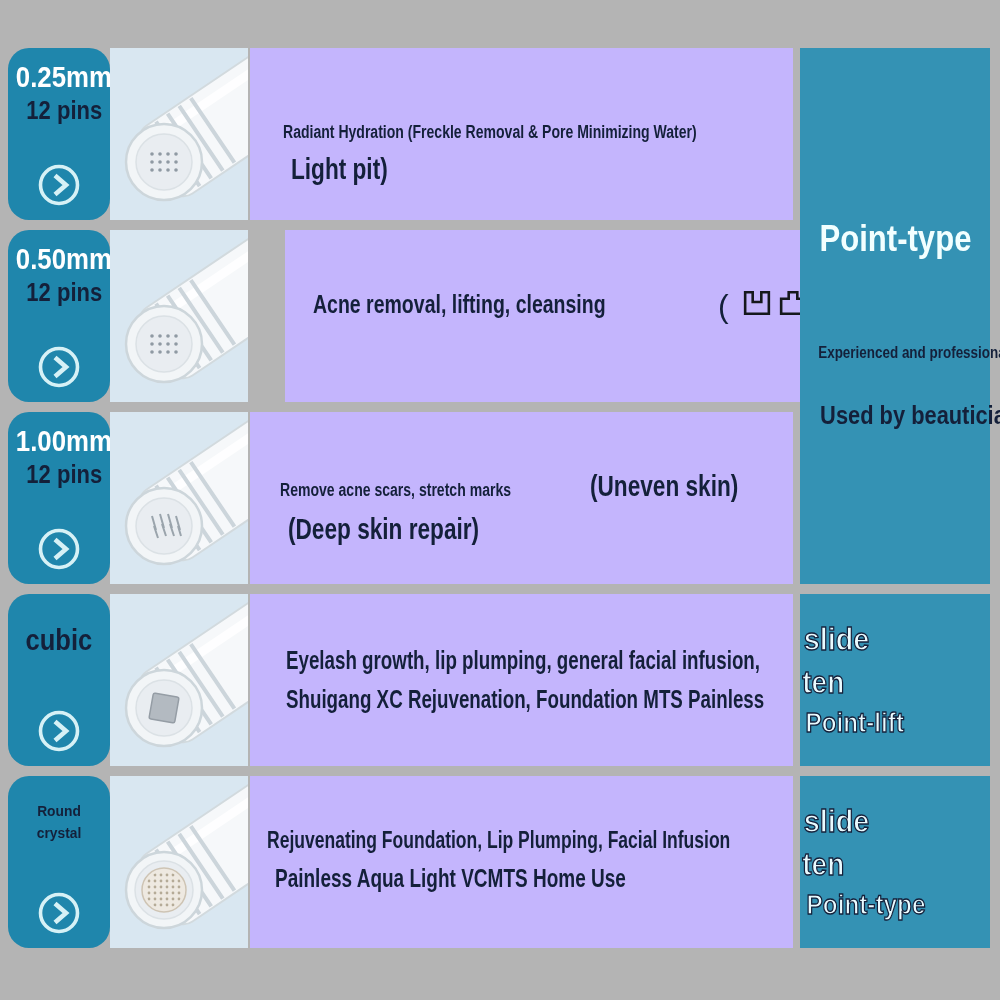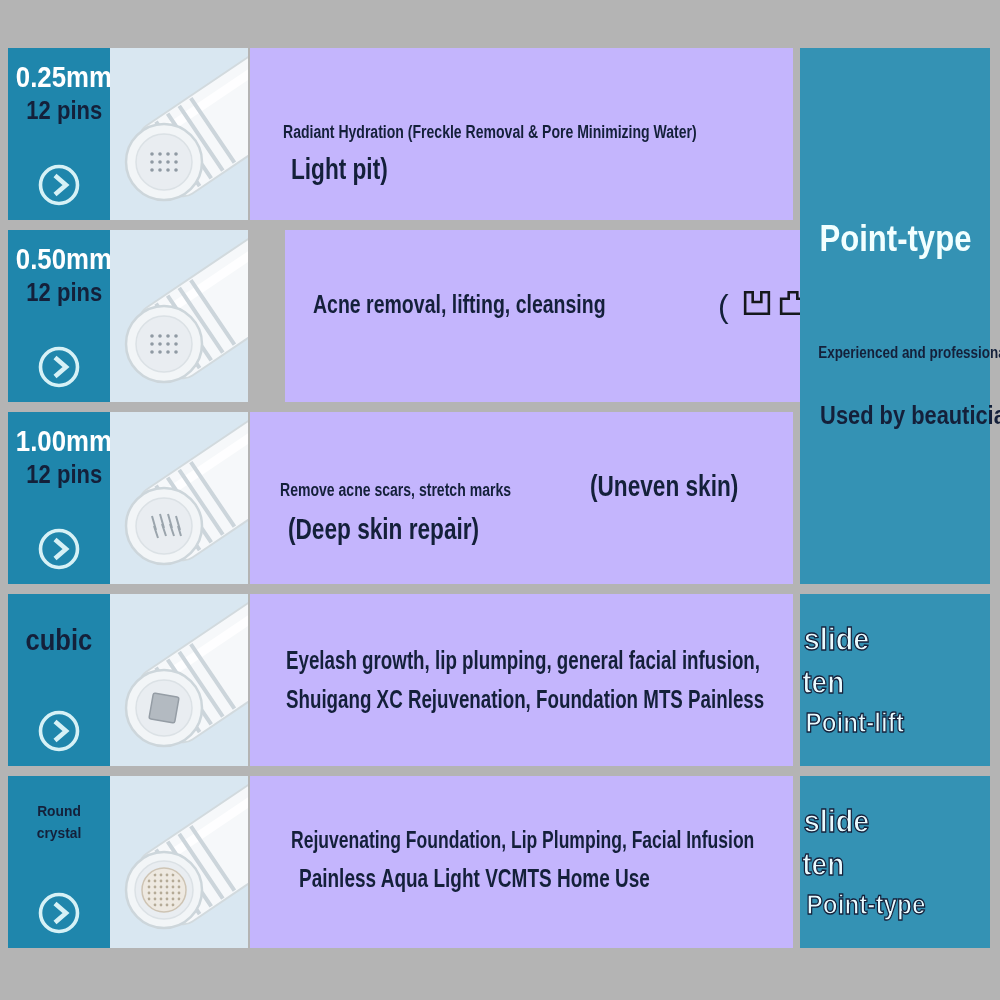--- a/index.html
+++ b/index.html
@@ -2,21 +2,21 @@
 <html><head>
 <meta charset="utf-8">
 <style>
   * { margin:0; padding:0; box-sizing:border-box; }
   body { background:#b4b4b4; font-family:"Liberation Sans", sans-serif; }
   .screen { position:relative; width:1000px; height:1000px; background:#b4b4b4; overflow:hidden; }
 
   .row { position:absolute; left:8px; width:982px; height:172px; }
   .r1 { top:48px; } .r2 { top:230px; } .r3 { top:412px; } .r4 { top:594px; } .r5 { top:776px; }
 
-  .label-box { position:absolute; left:0; top:0; width:102px; height:172px; background:#1f86ac; text-align:center; }
+  .label-box { position:absolute; left:0; top:0; width:102px; height:172px; background:#1f86ac; text-align:center;border-radius:21px; }
   .size-label { display:inline-block; margin-top:12px; color:#ffffff; font-size:30px; font-weight:bold;
                 transform:scaleX(0.86); transform-origin:50% 50%; white-space:nowrap; }
   .pins-label { display:block; margin-top:2px; padding-left:12px; color:#14203a; font-size:25px; font-weight:bold;
                 transform:scaleX(0.88); transform-origin:50% 50%; white-space:nowrap; }
   .size-navy  { display:inline-block; margin-top:30px; color:#14203a; font-size:29px; font-weight:bold;
                 transform:scaleX(0.88); transform-origin:50% 50%; }
   .round-label { display:block; margin-top:24px; color:#14203a; font-size:15px; font-weight:bold; line-height:1.45;
                  transform:scaleX(0.92); transform-origin:50% 50%; }
   .arrow-btn { position:absolute; left:50%; bottom:12px; width:46px; height:46px; margin-left:-23px; cursor:pointer; }
 
@@ -25,21 +25,21 @@
   .desc { position:absolute; left:242px; top:0; width:543px; height:172px; background:#c4b5fd; color:#14203a; }
   .dline { white-space:nowrap; }
   .cond  { display:inline-block; transform:scaleX(0.78); transform-origin:0 50%; white-space:nowrap; font-weight:bold; }
   .sm { font-size:18px; }
   .md { font-size:25px; }
   .lg { font-size:29px; }
   .r1 .desc { padding:74px 0 0 33px; }
   .r2 .desc { padding:58px 0 8px 28px;margin-left:35px; }
   .r3 .desc { padding:58px 0 0 30px; }
   .r4 .desc { padding:52px 0 0 36px; }
-  .r5 .desc { padding:50px 0 0 41px;text-decoration:underline; }
+  .r5 .desc { padding:50px 0 0 17px;text-decoration:underline; }
   .gap-top { margin-top:10px; }
   .ind1 { margin-left:8px; } .ind2 { margin-left:32px; } .ind3 { margin-left:14px; }
 
   .paren { font-size:32px; font-weight:normal; margin:0 6px 0 30px; vertical-align:-4px; }
   .cjk-icon { vertical-align:-3px; margin-left:8px; }
   .glyph-missing { display:inline-block; width:14px; height:20px; background:#111111; color:#ffffff;
                    font-size:14px; line-height:20px; text-align:center; font-weight:bold; vertical-align:1px; }
 
   .right-panel { position:absolute; left:800px; width:190px; background:#3492b4; text-align:center; }
   .rp-top { top:48px; height:536px; }

